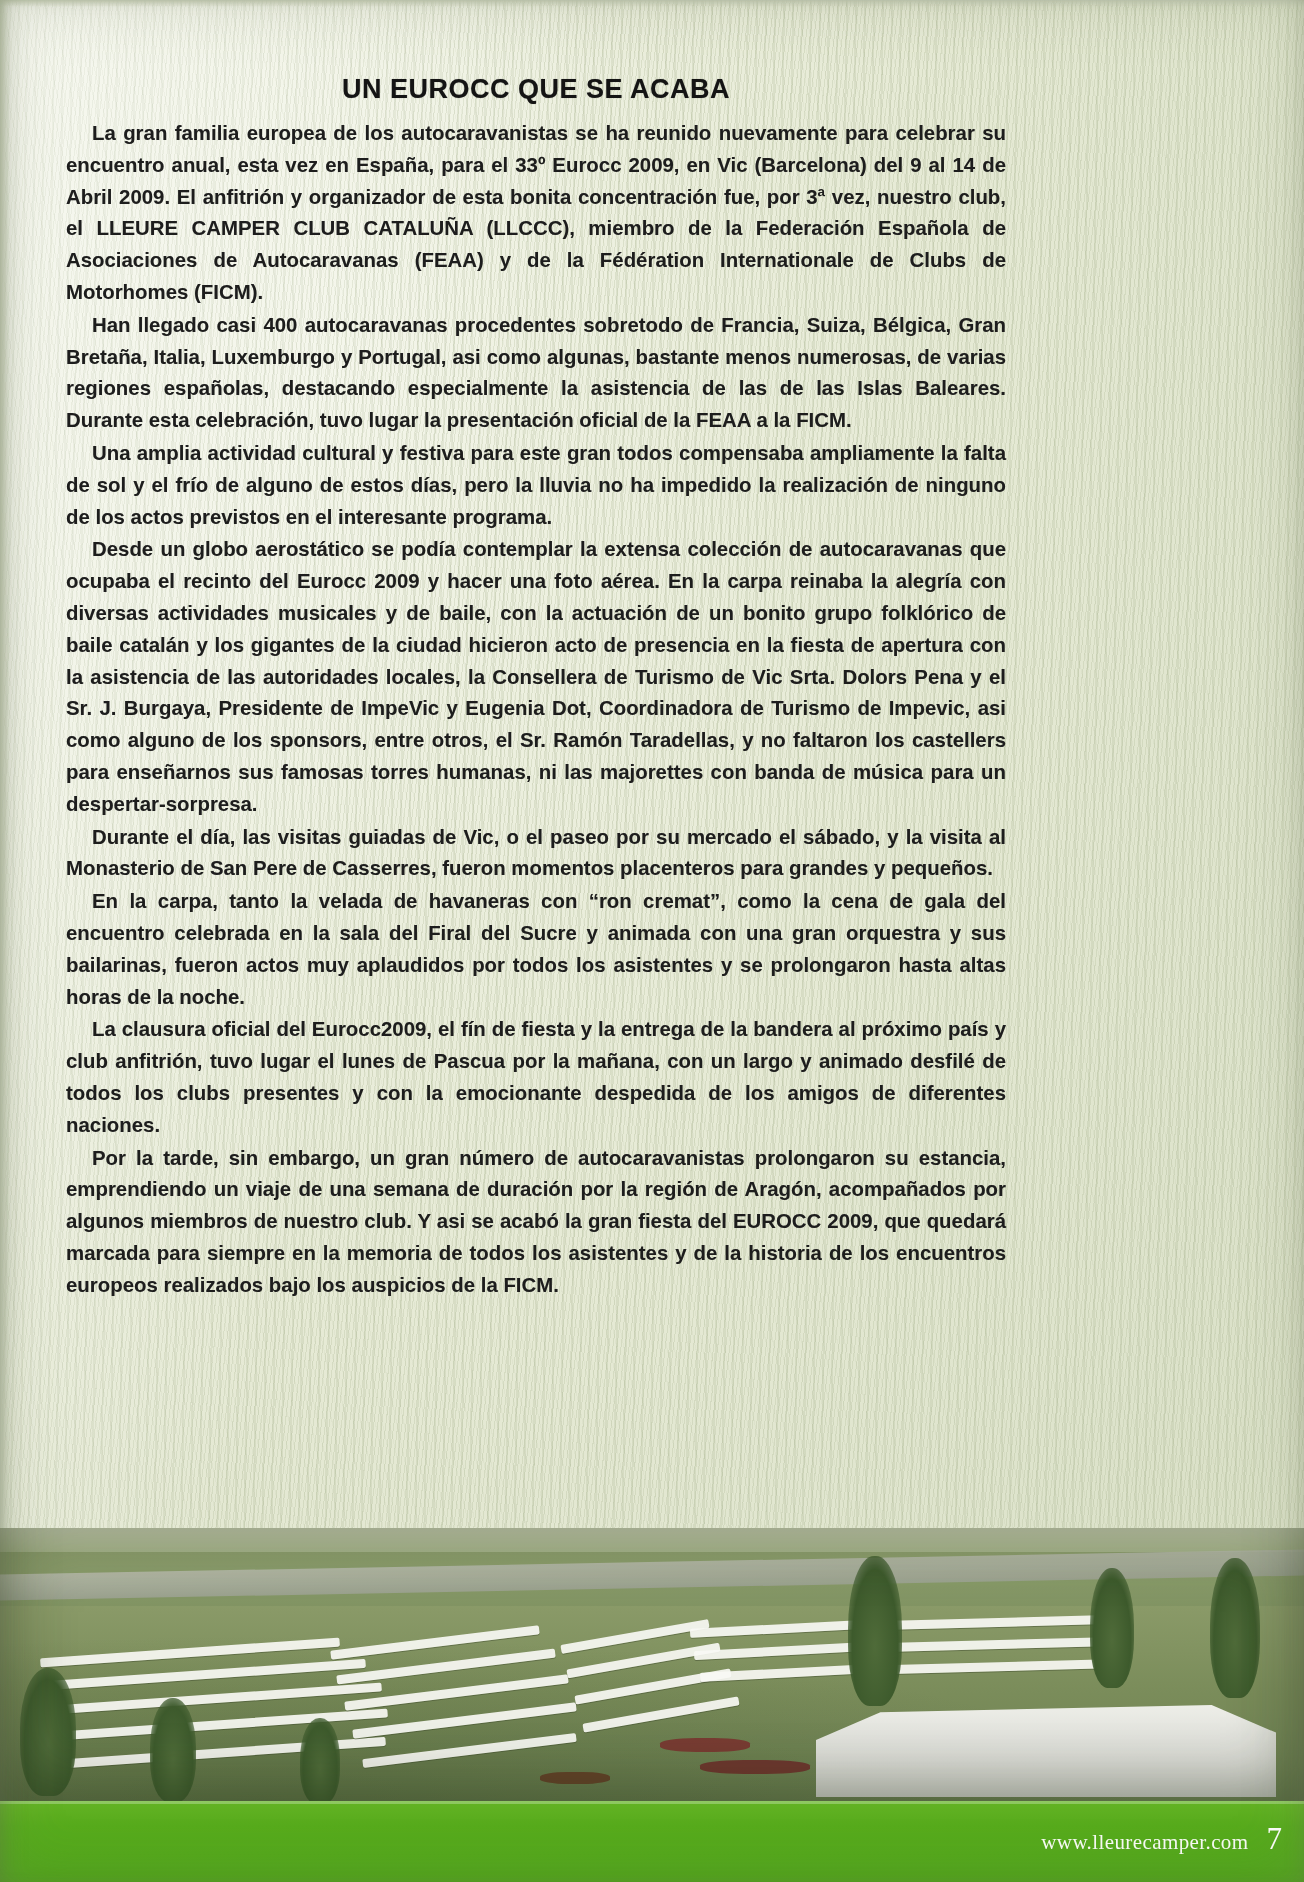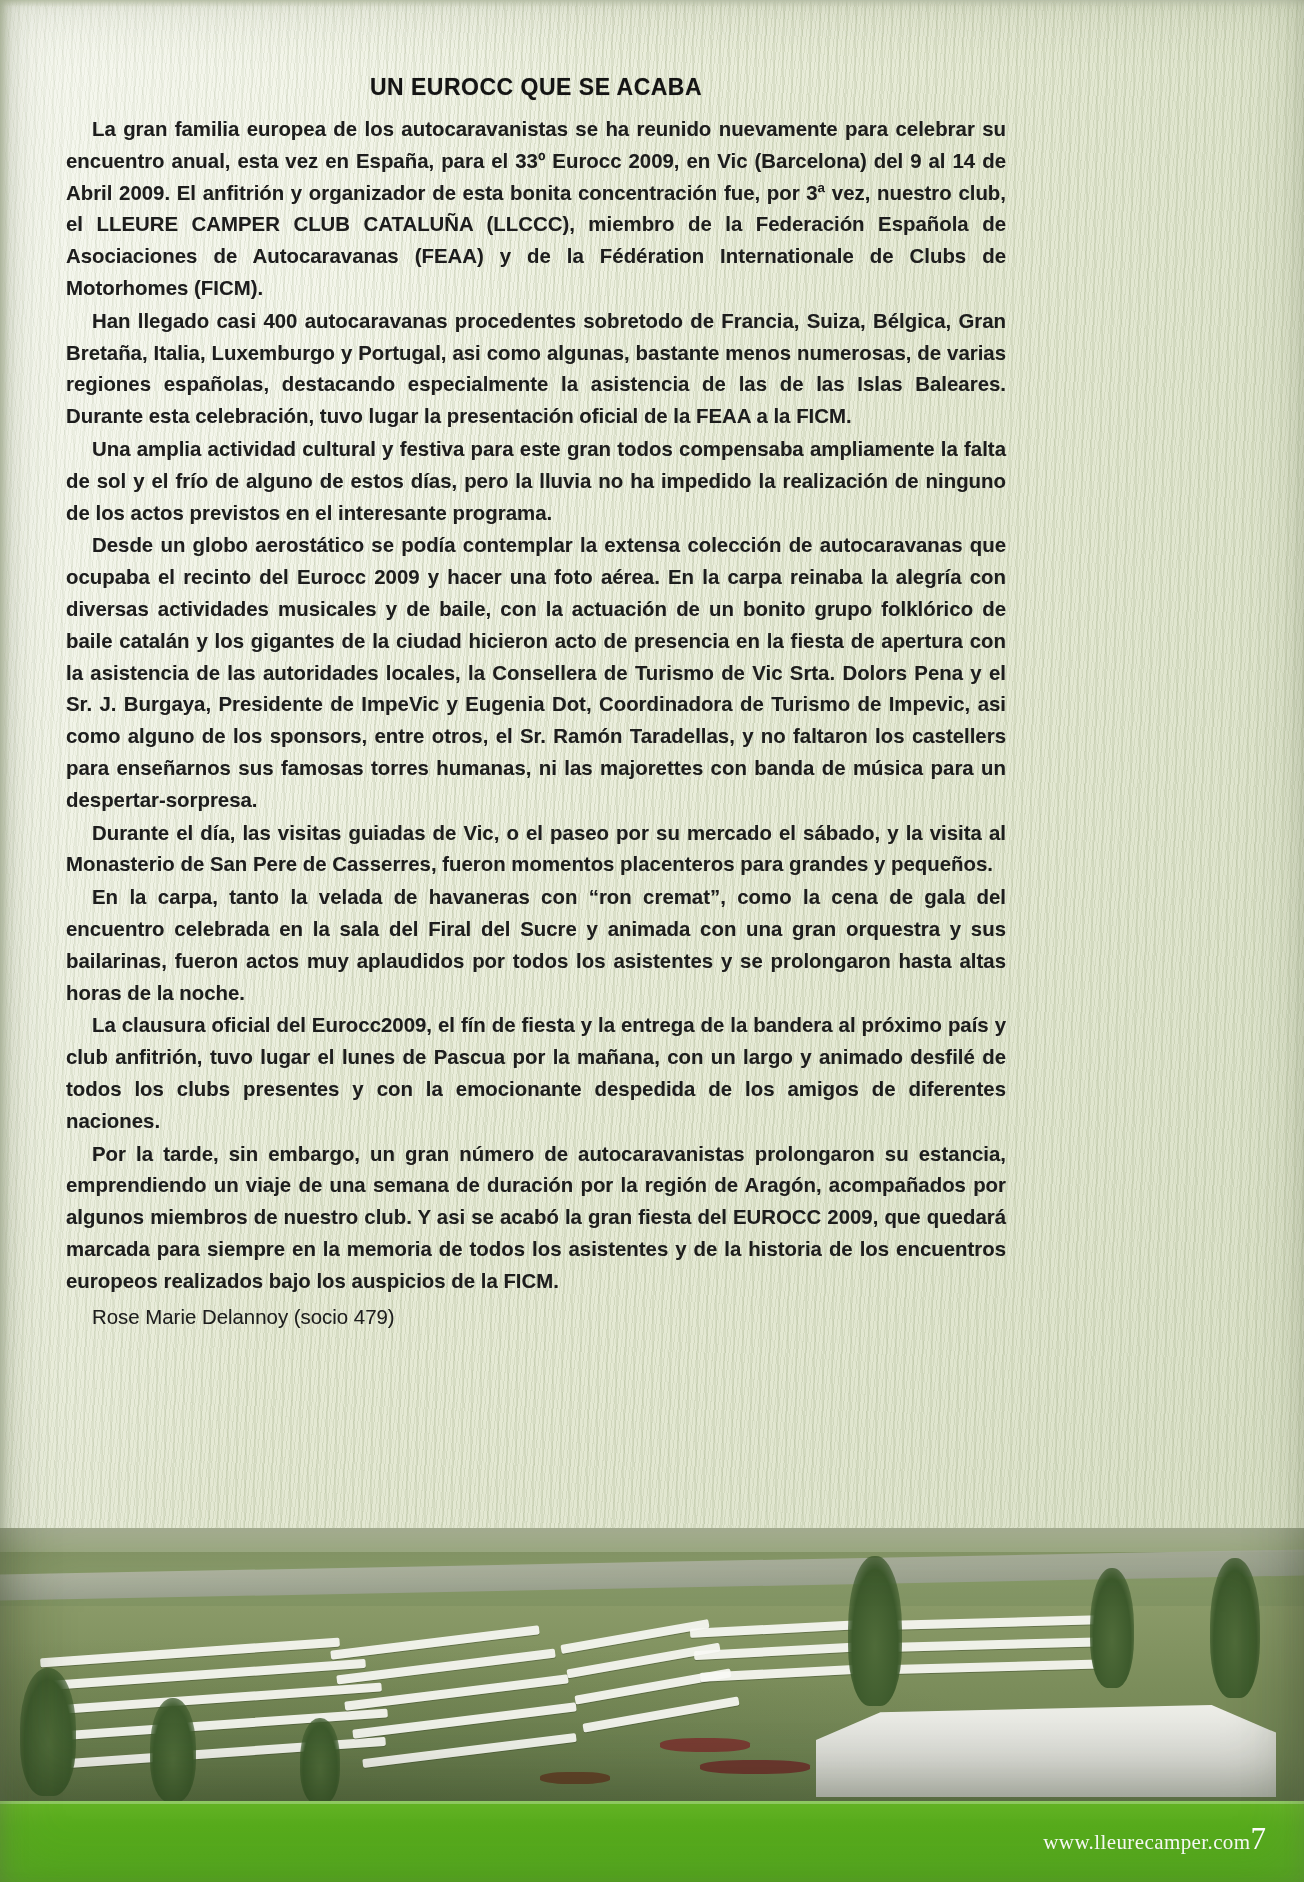--- a/index.html
+++ b/index.html
@@ -87,21 +87,21 @@
   }
 
   
   .article {
     position: absolute;
     left: 66px;
     top: 74px;
     width: 940px;
   }
   .article-title {
-    font-size: 23px;
+    font-size: 27px;
     font-weight: bold;
     text-align: center;
     letter-spacing: 0.5px;
     color: #141414;
     margin: 0 0 13px 0;
     text-shadow: 0 0 1px rgba(0,0,0,0.35);
   }
   .article-body p {
     margin: 0 0 1px 0;
     font-size: 20.4px;
@@ -201,24 +201,25 @@
     height: 81px;
     background: linear-gradient(180deg, #63b324 0%, #57ab1c 30%, #4fa518 100%);
   }
   .footer-bar-top-edge {
     position: absolute;
     left: 0; top: 0; width: 1304px; height: 3px;
     background: rgba(255,255,255,0.28);
   }
   .footer-inner {
     position: absolute;
-    right: 38px;
+    right: 22px;
     top: 22px;
     display: flex;
     align-items: baseline;
+    gap: 18px;
   }
   .footer-url {
     font-family: "Liberation Serif", serif;
     font-size: 21px;
     color: #ffffff;
     letter-spacing: .4px;
     opacity: .96;
   }
   .page-number {
     font-family: "Liberation Serif", serif;
@@ -242,21 +243,20 @@
       <p>La gran familia europea de los autocaravanistas se ha reunido nuevamente para celebrar su encuentro anual, esta vez en España, para el 33º Eurocc 2009, en Vic (Barcelona) del 9 al 14 de Abril 2009. El anfitrión y organizador de esta bonita concentración fue, por 3ª vez, nuestro club, el LLEURE CAMPER CLUB CATALUÑA (LLCCC), miembro de la Federación Española de Asociaciones de Autocaravanas (FEAA) y de la Fédération Internationale de Clubs de Motorhomes (FICM).</p>
       <p>Han llegado casi 400 autocaravanas procedentes sobretodo de Francia, Suiza, Bélgica, Gran Bretaña, Italia, Luxemburgo y Portugal, asi como algunas, bastante menos numerosas, de varias regiones españolas, destacando especialmente la asistencia de las de las Islas Baleares. Durante esta celebración, tuvo lugar la presentación oficial de la FEAA a la FICM.</p>
       <p>Una amplia actividad cultural y festiva para este gran todos compensaba ampliamente la falta de sol y el frío de alguno de estos días, pero la lluvia no ha impedido la realización de ninguno de los actos previstos en el interesante programa.</p>
       <p>Desde un globo aerostático se podía contemplar la extensa colección de autocaravanas que ocupaba el recinto del Eurocc 2009 y hacer una foto aérea. En la carpa reinaba la alegría con diversas actividades musicales y de baile, con la actuación de un bonito grupo folklórico de baile catalán y los gigantes de la ciudad hicieron acto de presencia en la fiesta de apertura con la asistencia de las autoridades locales, la Consellera de Turismo de Vic Srta. Dolors Pena y el Sr. J. Burgaya, Presidente de ImpeVic y Eugenia Dot, Coordinadora de Turismo de Impevic, asi como alguno de los sponsors, entre otros, el Sr. Ramón Taradellas, y no faltaron los castellers para enseñarnos sus famosas torres humanas, ni las majorettes con banda de música para un despertar-sorpresa.</p>
       <p>Durante el día, las visitas guiadas de Vic, o el paseo por su mercado el sábado, y la visita al Monasterio de San Pere de Casserres, fueron momentos placenteros para grandes y pequeños.</p>
       <p>En la carpa, tanto la velada de havaneras con “ron cremat”, como la cena de gala del encuentro celebrada en la sala del Firal del Sucre y animada con una gran orquestra y sus bailarinas, fueron actos muy aplaudidos por todos los asistentes y se prolongaron hasta altas horas de la noche.</p>
       <p>La clausura oficial del Eurocc2009, el fín de fiesta y la entrega de la bandera al próximo país y club anfitrión, tuvo lugar el lunes de Pascua por la mañana, con un largo y animado desfilé de todos los clubs presentes y con la emocionante despedida de los amigos de diferentes naciones.</p>
       <p>Por la tarde, sin embargo, un gran número de autocaravanistas prolongaron su estancia, emprendiendo un viaje de una semana de duración por la región de Aragón, acompañados por algunos miembros de nuestro club. Y asi se acabó la gran fiesta del EUROCC 2009, que quedará marcada para siempre en la memoria de todos los asistentes y de la historia de los encuentros europeos realizados bajo los auspicios de la FICM.</p>
     </div>
 
-    <div class="byline">Rose Marie Delannoy   (socio 479)</div>
   </div>
 
   <div class="photo">
     <div class="photo-sky"></div>
     <div class="photo-field-far"></div>
     <div class="photo-road"></div>
     <div class="photo-ground"></div>
 
     <div class="van-row" style="left:40px;  top:120px; width:300px; transform:rotate(-4deg);"></div>
     <div class="van-row" style="left:46px;  top:142px; width:320px; transform:rotate(-4deg);"></div>

